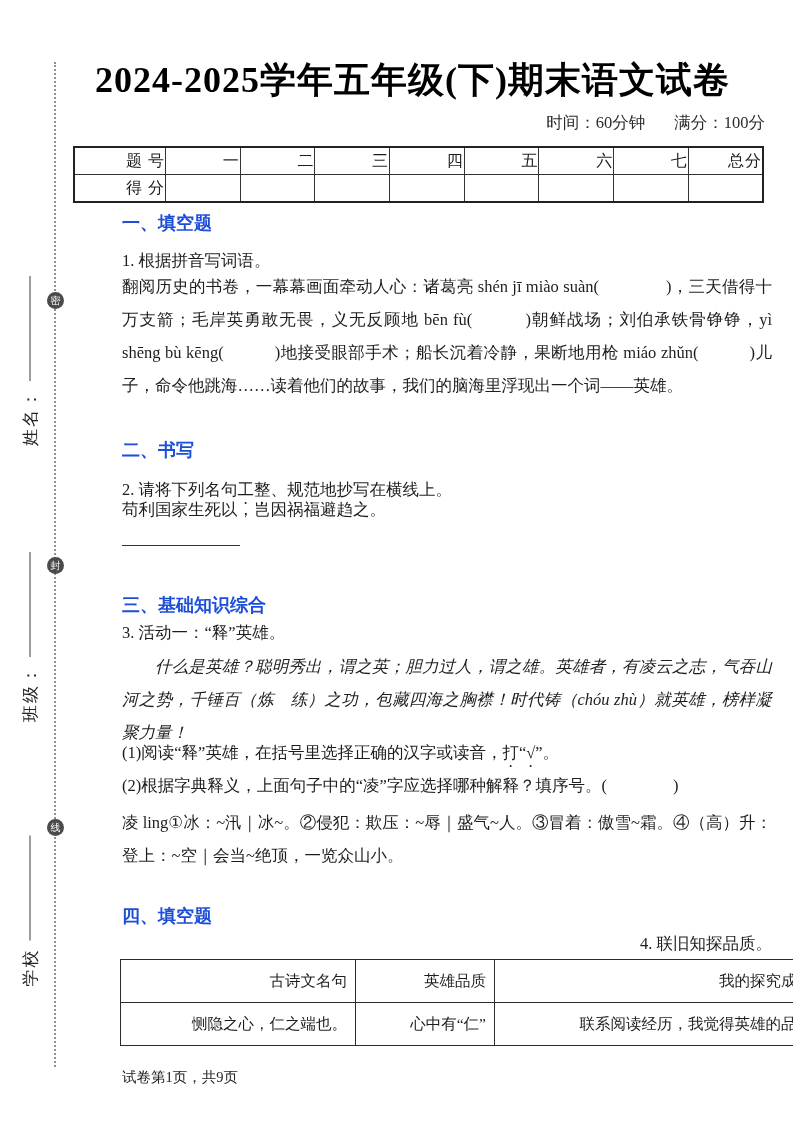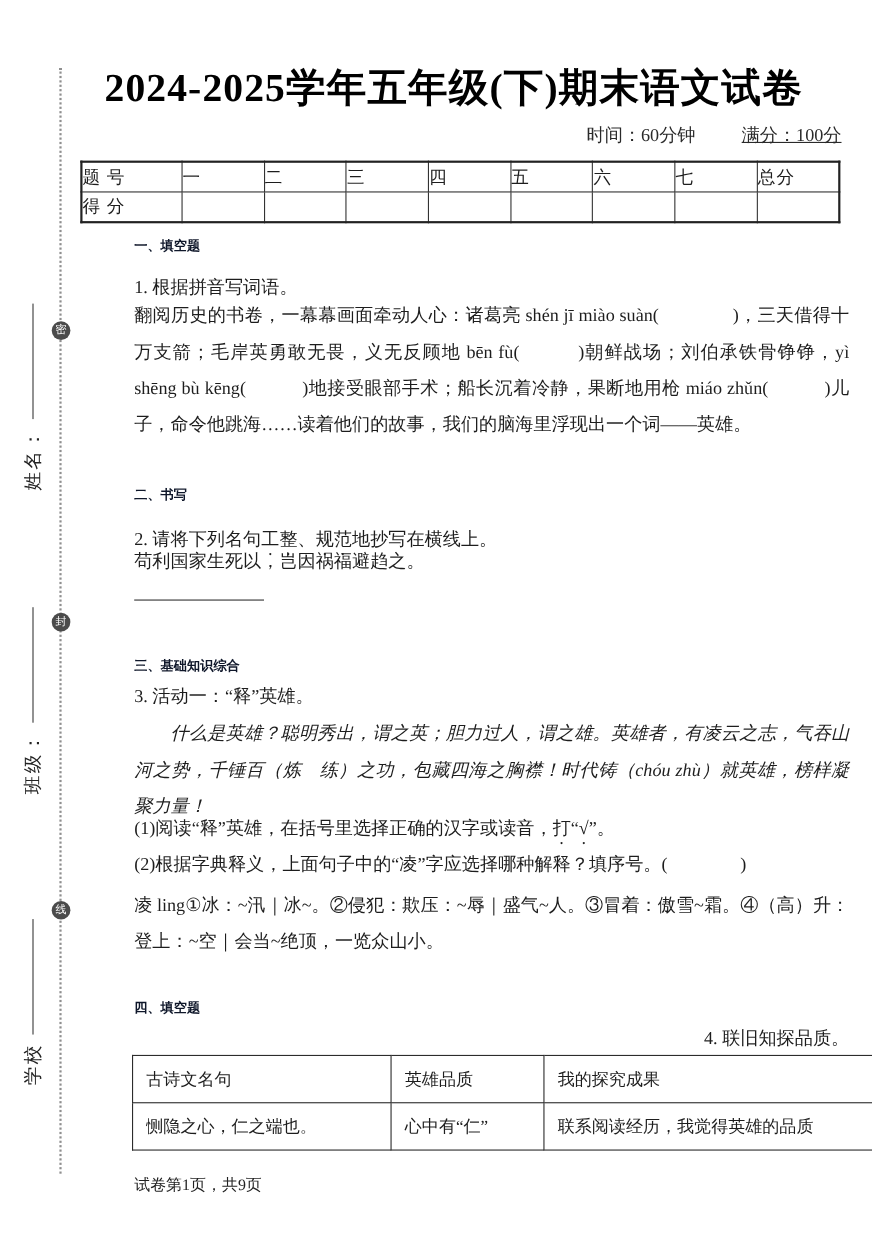--- a/index.html
+++ b/index.html
@@ -33,56 +33,56 @@
   
   .doc-title{
     position:absolute;left:95px;top:56px;width:655px;
     font-size:36px;font-weight:bold;color:#000;
     letter-spacing:1px;white-space:nowrap;
   }
   .meta-line{
     position:absolute;left:122px;top:112px;width:643px;
     text-align:right;font-size:16.5px;color:#2a2a2a;
   }
-  .meta-line .gap{margin-left:42px;text-decoration:underline;}
+  .meta-line .gap{margin-left:29px;}
 
   
   table{border-collapse:collapse;}
   .score-table{
     position:absolute;left:73px;top:146px;width:691px;table-layout:fixed;
     border:2.5px solid #222;font-size:16px;
   }
   .score-table td{
-    border:1px solid #333;height:26px;text-align:left;
+    border:1px solid #333;height:26px;text-align:right;
     color:#1d1d1d;padding:0;letter-spacing:1px;
   }
   .score-table td.lbl{width:90px;}
 
   
   .blk{position:absolute;left:122px;width:650px;font-size:16.5px;line-height:26px;}
   .sec-title{
     font-family:"Liberation Sans","DejaVu Sans",sans-serif;
-    font-weight:bold;font-size:12px;color:#0f172a;
+    font-weight:bold;font-size:18px;color:#1d4ed8;
   }
   .para{line-height:33px;text-align:justify;}
   .kai{font-style:italic;text-indent:2em;}
   .emph{
     text-emphasis:filled dot #1d1d1d;text-emphasis-position:under right;
     -webkit-text-emphasis:filled dot #1d1d1d;-webkit-text-emphasis-position:under right;
   }
   .copy-rule{position:absolute;left:122px;top:545px;width:118px;height:0;border-top:1.6px solid #333;}
 
   
   .q4-table{
     position:absolute;left:120px;top:959px;width:651px;table-layout:fixed;
     border:1.5px solid #2c2c2c;font-size:15.5px;
   }
   .q4-table td{
     border:1.5px solid #2c2c2c;height:42px;padding:0 8px 0 12px;
-    vertical-align:middle;color:#1d1d1d;
+    vertical-align:middle;color:#1d1d1d;text-align:right;
   }
   .q4-c1{width:214px;}.q4-c2{width:118px;}.q4-c3{width:305px;}
 
   
   .page-footer{
     position:absolute;left:122px;top:1068px;width:650px;
     text-align:left;font-size:14.5px;color:#222;
   }
 </style>
 </head>

